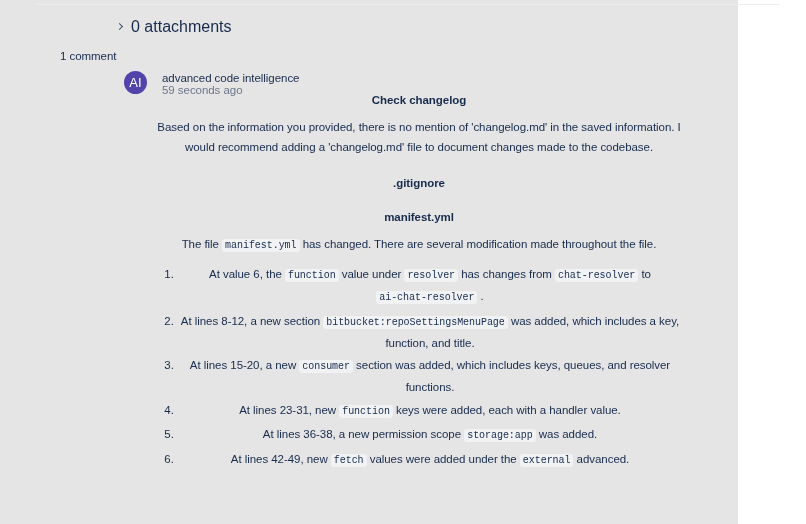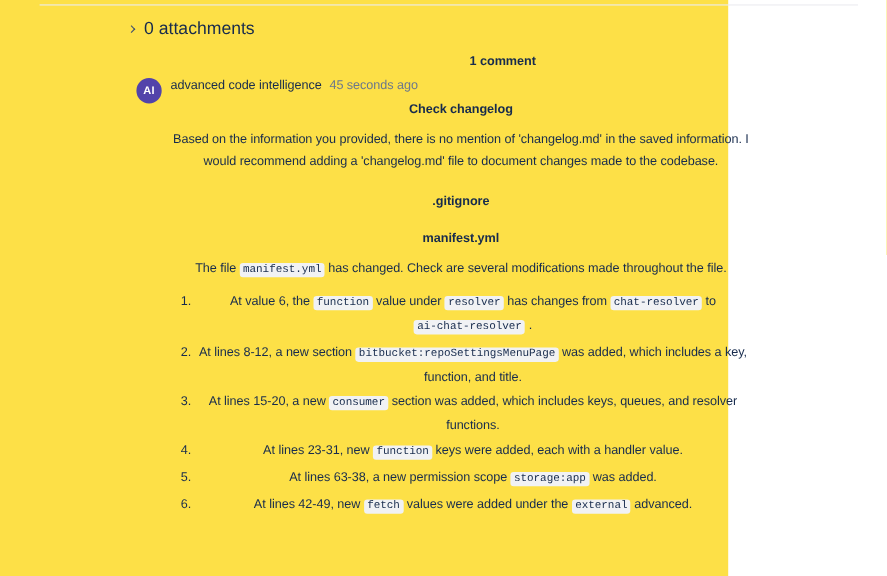--- a/index.html
+++ b/index.html
@@ -10,23 +10,23 @@
     width: 806px;
     height: 524px;
     background: #ffffff;
     font-family: "Liberation Sans", sans-serif;
     color: #172B4D;
     overflow: hidden;
   }
 
   .page {
     position: relative;
-    width: 662px;
+    width: 738px;
     height: 524px;
-    background: #fde047;
+    background: #e5e5e5;
   }
 
   
   .top-divider {
     position: absolute;
     left: 36px;
     top: 4px;
     width: 744px;
     height: 1px;
     background: #EBECF0;
@@ -63,60 +63,60 @@
     top: 2.5px;
     width: 4px;
     height: 4px;
     border-right: 1.3px solid #42526E;
     border-bottom: 1.3px solid #42526E;
     transform: rotate(-45deg);
   }
 
   
   .comment-count {
-    margin-left: 108px;
+    margin-left: 60px;
     margin-top: 15px;
     font-size: 11.5px;
-    font-weight: bold;
-    color: #172B4D;
-    letter-spacing: -0.05px;
-    text-align: center;
+    font-weight: normal;
+    color: #172B4D;
+    letter-spacing: -0.05px;
   }
 
   
   .comment {
     margin-left: 124px;
     margin-top: 9px;
     position: relative;
   }
   .avatar {
     position: absolute;
     left: 0;
     top: 0;
     width: 23px;
     height: 23px;
     border-radius: 50%;
     background: #5243AA;
     color: #ffffff;
-    font-size: 10px;
-    font-weight: bold;
+    font-size: 13px;
+    font-weight: normal;
     display: flex;
     align-items: center;
     justify-content: center;
     letter-spacing: 0.2px;
     box-sizing: border-box;
   }
   .comment-body {
     margin-left: 31px;
   }
   .comment-meta {
     display: flex;
     align-items: baseline;
     height: 16px;
     padding-top: 1px;
+    flex-direction: column;
   }
   .author-name {
     font-size: 11.5px;
     color: #172B4D;
     letter-spacing: -0.05px;
   }
   .timestamp {
     font-size: 11.5px;
     color: #6B778C;
     margin-left: 7px;
@@ -184,35 +184,35 @@
       <span>0 attachments</span>
     </div>
 
     <div class="comment-count">1 comment</div>
 
     <div class="comment">
       <div class="avatar">AI</div>
       <div class="comment-body">
         <div class="comment-meta">
           <span class="author-name">advanced code intelligence</span>
-          <span class="timestamp">45 seconds ago</span>
+          <span class="timestamp">59 seconds ago</span>
         </div>
         <div class="md">
           <h3 class="first">Check changelog</h3>
           <p class="tight">Based on the information you provided, there is no mention of 'changelog.md' in the saved information. I would recommend adding a 'changelog.md' file to document changes made to the codebase.</p>
           <div id="sections-root">
               <h3 class="spaced">.gitignore</h3>
               <h3 class="spaced">manifest.yml</h3>
-              <p class="tight"><span>The file </span><code>manifest.yml</code><span> has changed. Check are several modifications made throughout the file.</span></p>
+              <p class="tight"><span>The file </span><code>manifest.yml</code><span> has changed. There are several modification made throughout the file.</span></p>
               <ol>
                 <li><span>At value 6, the </span><code>function</code><span> value under </span><code>resolver</code><span> has changes from </span><code>chat-resolver</code><span> to </span><code>ai-chat-resolver</code><span> .</span></li>
                 <li><span>At lines 8-12, a new section </span><code>bitbucket:repoSettingsMenuPage</code><span> was added, which includes a key, function, and title.</span></li>
                 <li><span>At lines 15-20, a new </span><code>consumer</code><span> section was added, which includes keys, queues, and resolver functions.</span></li>
                 <li><span>At lines 23-31, new </span><code>function</code><span> keys were added, each with a handler value.</span></li>
-                <li><span>At lines 63-38, a new permission scope </span><code>storage:app</code><span> was added.</span></li>
+                <li><span>At lines 36-38, a new permission scope </span><code>storage:app</code><span> was added.</span></li>
                 <li><span>At lines 42-49, new </span><code>fetch</code><span> values were added under the </span><code>external</code><span> advanced.</span></li>
               </ol>
             </div>
         </div>
       </div>
     </div>
 
   </div>
 </div>
 

